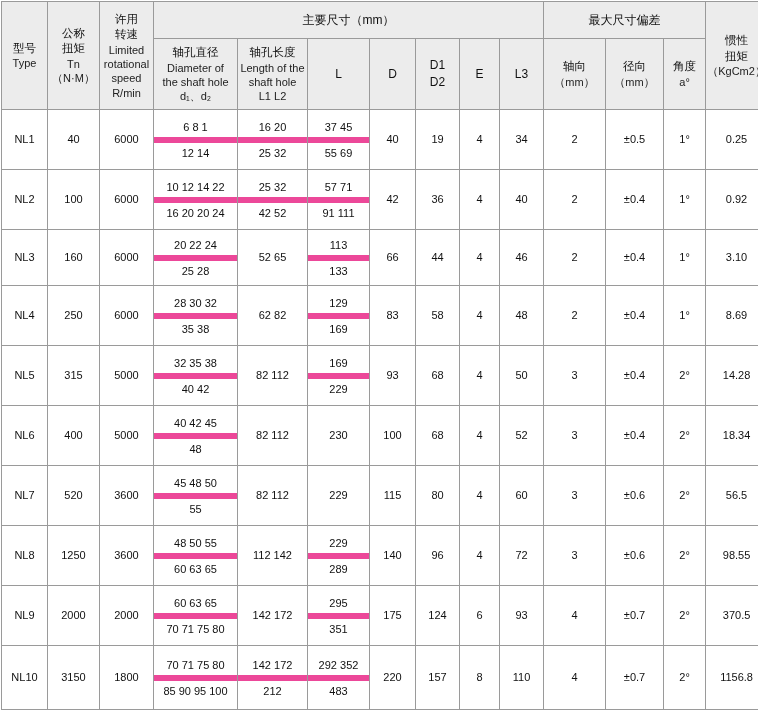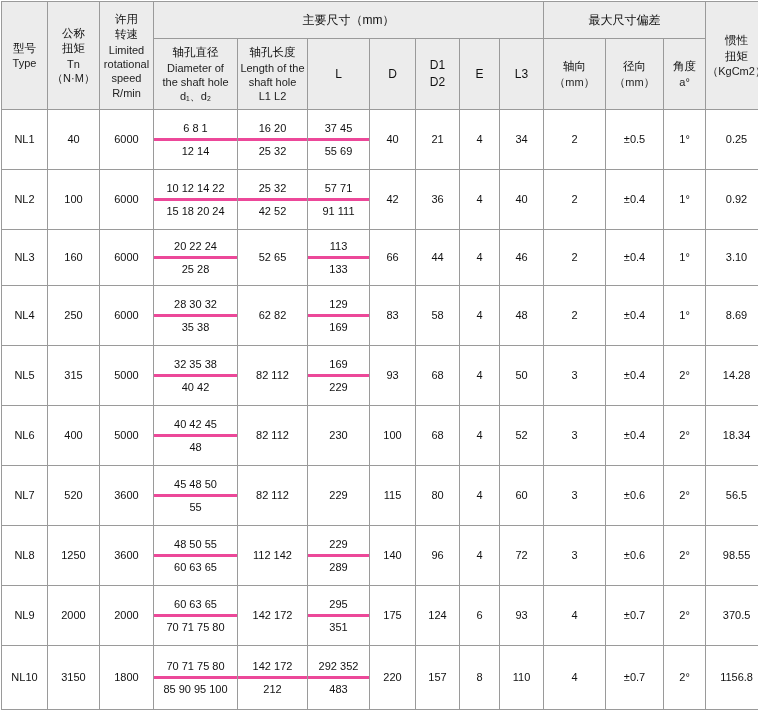--- a/index.html
+++ b/index.html
@@ -62,21 +62,21 @@
   }
   .split-inner > div {
     flex: 1 1 0;
     display: flex;
     align-items: center;
     justify-content: center;
     font-size: 11px;
     padding: 4px 1px;
   }
   .split-inner > div + div {
-    border-top: 3px solid #ec4899;
+    border-top: 6px solid #ec4899;
   }
   .stack {
     display: flex;
     flex-direction: column;
     align-items: center;
     justify-content: space-between;
     line-height: 1.35;
   }
   .pad6 { padding: 6px 2px; }
 </style>
@@ -204,36 +204,36 @@
             <div>25  32</div>
           </div>
         </td>
         <td class="split">
           <div class="split-inner">
             <div>37  45</div>
             <div>55  69</div>
           </div>
         </td>
         <td class="cell ">40</td>
-        <td class="cell ">21</td>
+        <td class="cell ">19</td>
         <td class="cell ">4</td>
         <td class="cell ">34</td>
         <td class="cell ">2</td>
         <td class="cell ">±0.5</td>
         <td class="cell ">1°</td>
         <td class="cell ">0.25</td>
       </tr>
       <tr style="height: 60px;">
         <td class="cell cell-type">NL2</td>
         <td class="cell ">100</td>
         <td class="cell ">6000</td>
         <td class="split">
           <div class="split-inner">
             <div>10  12  14  22</div>
-            <div>15  18  20  24</div>
+            <div>16  20  20  24</div>
           </div>
         </td>
         <td class="split">
           <div class="split-inner">
             <div>25  32</div>
             <div>42  52</div>
           </div>
         </td>
         <td class="split">
           <div class="split-inner">

